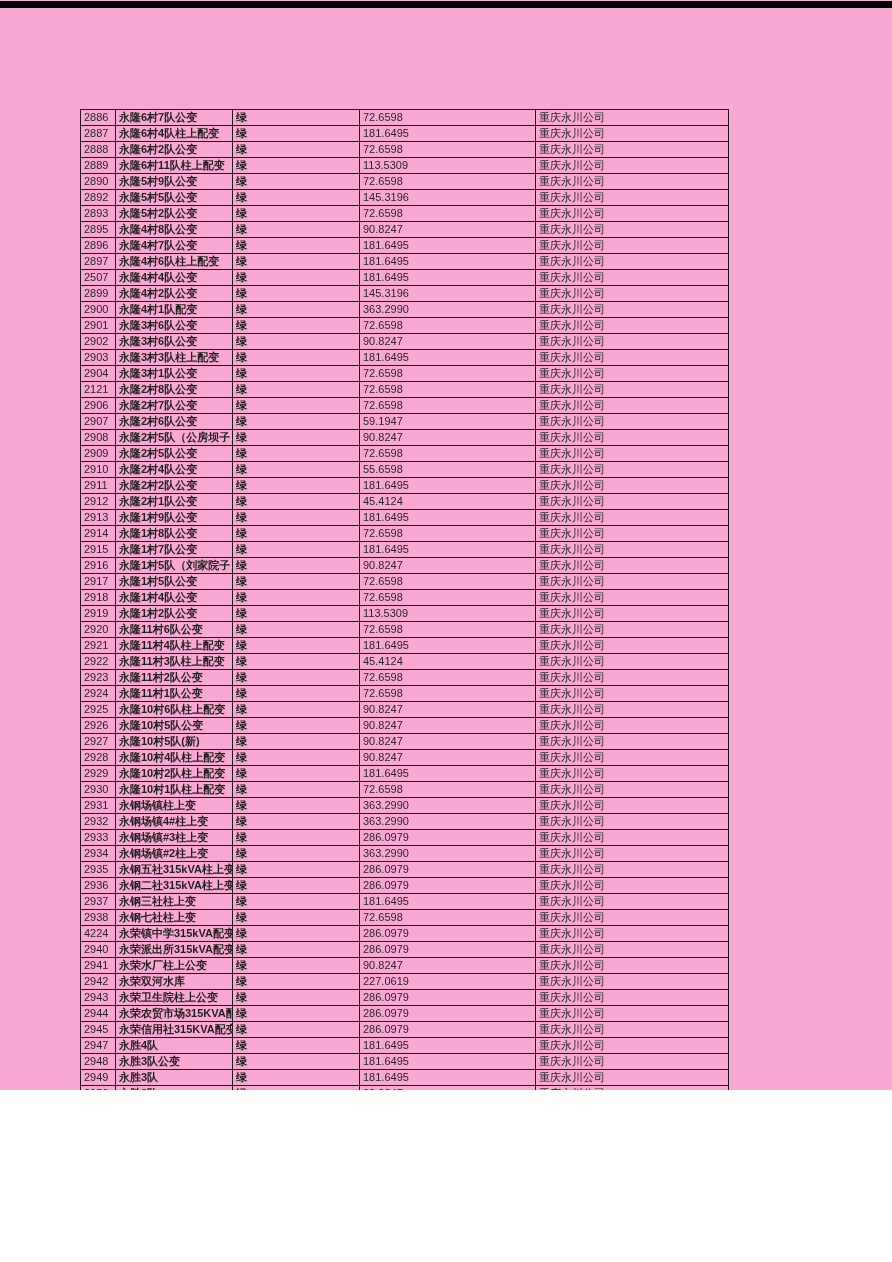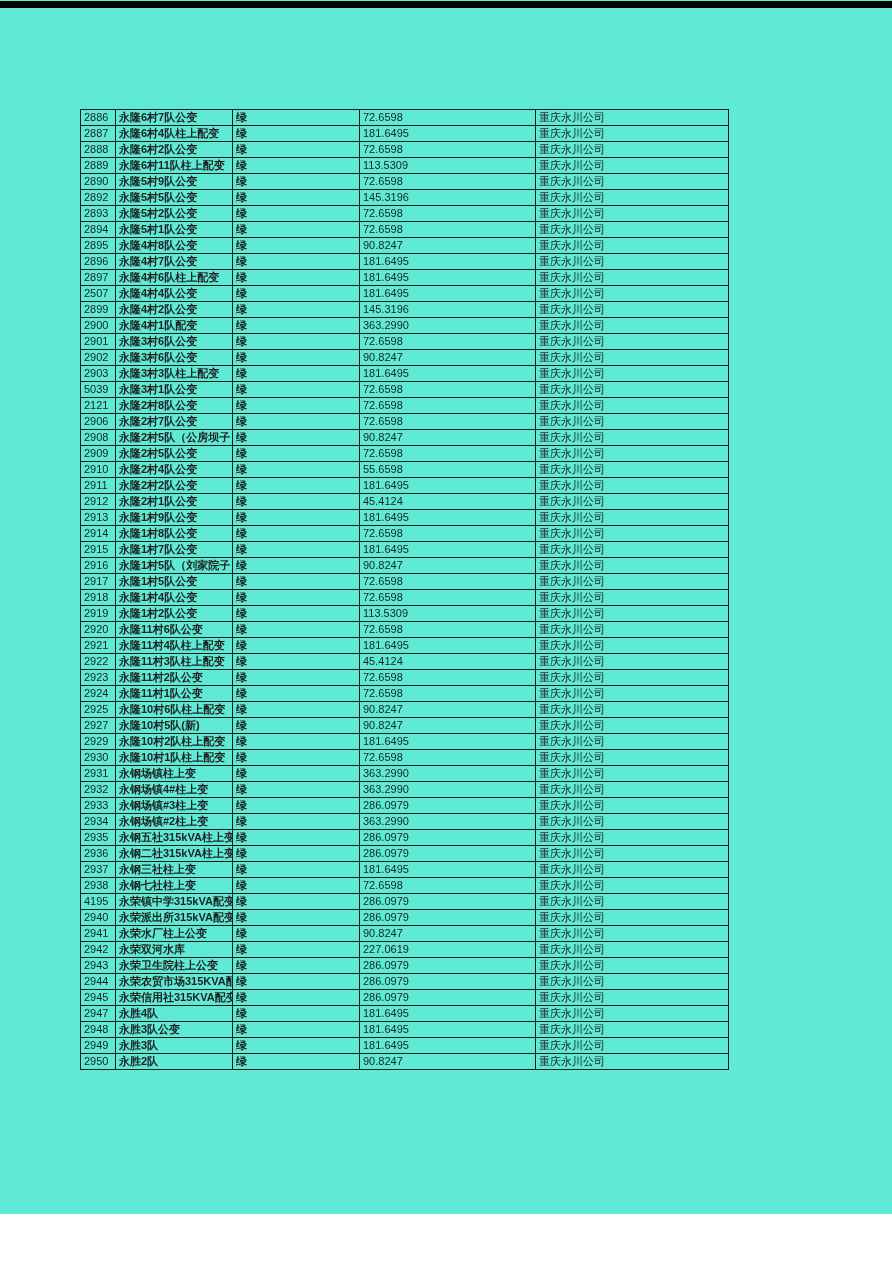--- a/index.html
+++ b/index.html
@@ -4,22 +4,22 @@
 <style>
   html, body {
     margin: 0;
     padding: 0;
     background: #ffffff;
     font-family: "Liberation Sans", sans-serif;
   }
   .canvas {
     position: relative;
     width: 892px;
-    height: 1214px;
-    background: #5eead4;
+    height: 1090px;
+    background: #f9a8d4;
     overflow: hidden;
   }
   .top-bar {
     position: absolute;
     left: 0;
     top: 1px;
     width: 892px;
     height: 7px;
     background: #000000;
   }
@@ -122,27 +122,20 @@
           <td class="c-company">重庆永川公司</td>
         </tr>
         <tr>
           <td class="c-no">2893</td>
           <td class="c-name">永隆5村2队公变</td>
           <td class="c-status">绿</td>
           <td class="c-value">72.6598</td>
           <td class="c-company">重庆永川公司</td>
         </tr>
         <tr>
-          <td class="c-no">2894</td>
-          <td class="c-name">永隆5村1队公变</td>
-          <td class="c-status">绿</td>
-          <td class="c-value">72.6598</td>
-          <td class="c-company">重庆永川公司</td>
-        </tr>
-        <tr>
           <td class="c-no">2895</td>
           <td class="c-name">永隆4村8队公变</td>
           <td class="c-status">绿</td>
           <td class="c-value">90.8247</td>
           <td class="c-company">重庆永川公司</td>
         </tr>
         <tr>
           <td class="c-no">2896</td>
           <td class="c-name">永隆4村7队公变</td>
           <td class="c-status">绿</td>
@@ -192,41 +185,48 @@
           <td class="c-company">重庆永川公司</td>
         </tr>
         <tr>
           <td class="c-no">2903</td>
           <td class="c-name">永隆3村3队柱上配变</td>
           <td class="c-status">绿</td>
           <td class="c-value">181.6495</td>
           <td class="c-company">重庆永川公司</td>
         </tr>
         <tr>
-          <td class="c-no">5039</td>
+          <td class="c-no">2904</td>
           <td class="c-name">永隆3村1队公变</td>
           <td class="c-status">绿</td>
           <td class="c-value">72.6598</td>
           <td class="c-company">重庆永川公司</td>
         </tr>
         <tr>
           <td class="c-no">2121</td>
           <td class="c-name">永隆2村8队公变</td>
           <td class="c-status">绿</td>
           <td class="c-value">72.6598</td>
           <td class="c-company">重庆永川公司</td>
         </tr>
         <tr>
           <td class="c-no">2906</td>
           <td class="c-name">永隆2村7队公变</td>
           <td class="c-status">绿</td>
           <td class="c-value">72.6598</td>
           <td class="c-company">重庆永川公司</td>
         </tr>
         <tr>
+          <td class="c-no">2907</td>
+          <td class="c-name">永隆2村6队公变</td>
+          <td class="c-status">绿</td>
+          <td class="c-value">59.1947</td>
+          <td class="c-company">重庆永川公司</td>
+        </tr>
+        <tr>
           <td class="c-no">2908</td>
           <td class="c-name">永隆2村5队（公房坝子）柱</td>
           <td class="c-status">绿</td>
           <td class="c-value">90.8247</td>
           <td class="c-company">重庆永川公司</td>
         </tr>
         <tr>
           <td class="c-no">2909</td>
           <td class="c-name">永隆2村5队公变</td>
           <td class="c-status">绿</td>
@@ -339,27 +339,41 @@
           <td class="c-company">重庆永川公司</td>
         </tr>
         <tr>
           <td class="c-no">2925</td>
           <td class="c-name">永隆10村6队柱上配变</td>
           <td class="c-status">绿</td>
           <td class="c-value">90.8247</td>
           <td class="c-company">重庆永川公司</td>
         </tr>
         <tr>
+          <td class="c-no">2926</td>
+          <td class="c-name">永隆10村5队公变</td>
+          <td class="c-status">绿</td>
+          <td class="c-value">90.8247</td>
+          <td class="c-company">重庆永川公司</td>
+        </tr>
+        <tr>
           <td class="c-no">2927</td>
           <td class="c-name">永隆10村5队(新)</td>
           <td class="c-status">绿</td>
           <td class="c-value">90.8247</td>
           <td class="c-company">重庆永川公司</td>
         </tr>
         <tr>
+          <td class="c-no">2928</td>
+          <td class="c-name">永隆10村4队柱上配变</td>
+          <td class="c-status">绿</td>
+          <td class="c-value">90.8247</td>
+          <td class="c-company">重庆永川公司</td>
+        </tr>
+        <tr>
           <td class="c-no">2929</td>
           <td class="c-name">永隆10村2队柱上配变</td>
           <td class="c-status">绿</td>
           <td class="c-value">181.6495</td>
           <td class="c-company">重庆永川公司</td>
         </tr>
         <tr>
           <td class="c-no">2930</td>
           <td class="c-name">永隆10村1队柱上配变</td>
           <td class="c-status">绿</td>
@@ -416,21 +430,21 @@
           <td class="c-company">重庆永川公司</td>
         </tr>
         <tr>
           <td class="c-no">2938</td>
           <td class="c-name">永钢七社柱上变</td>
           <td class="c-status">绿</td>
           <td class="c-value">72.6598</td>
           <td class="c-company">重庆永川公司</td>
         </tr>
         <tr>
-          <td class="c-no">4195</td>
+          <td class="c-no">4224</td>
           <td class="c-name">永荣镇中学315kVA配变</td>
           <td class="c-status">绿</td>
           <td class="c-value">286.0979</td>
           <td class="c-company">重庆永川公司</td>
         </tr>
         <tr>
           <td class="c-no">2940</td>
           <td class="c-name">永荣派出所315kVA配变</td>
           <td class="c-status">绿</td>
           <td class="c-value">286.0979</td>

